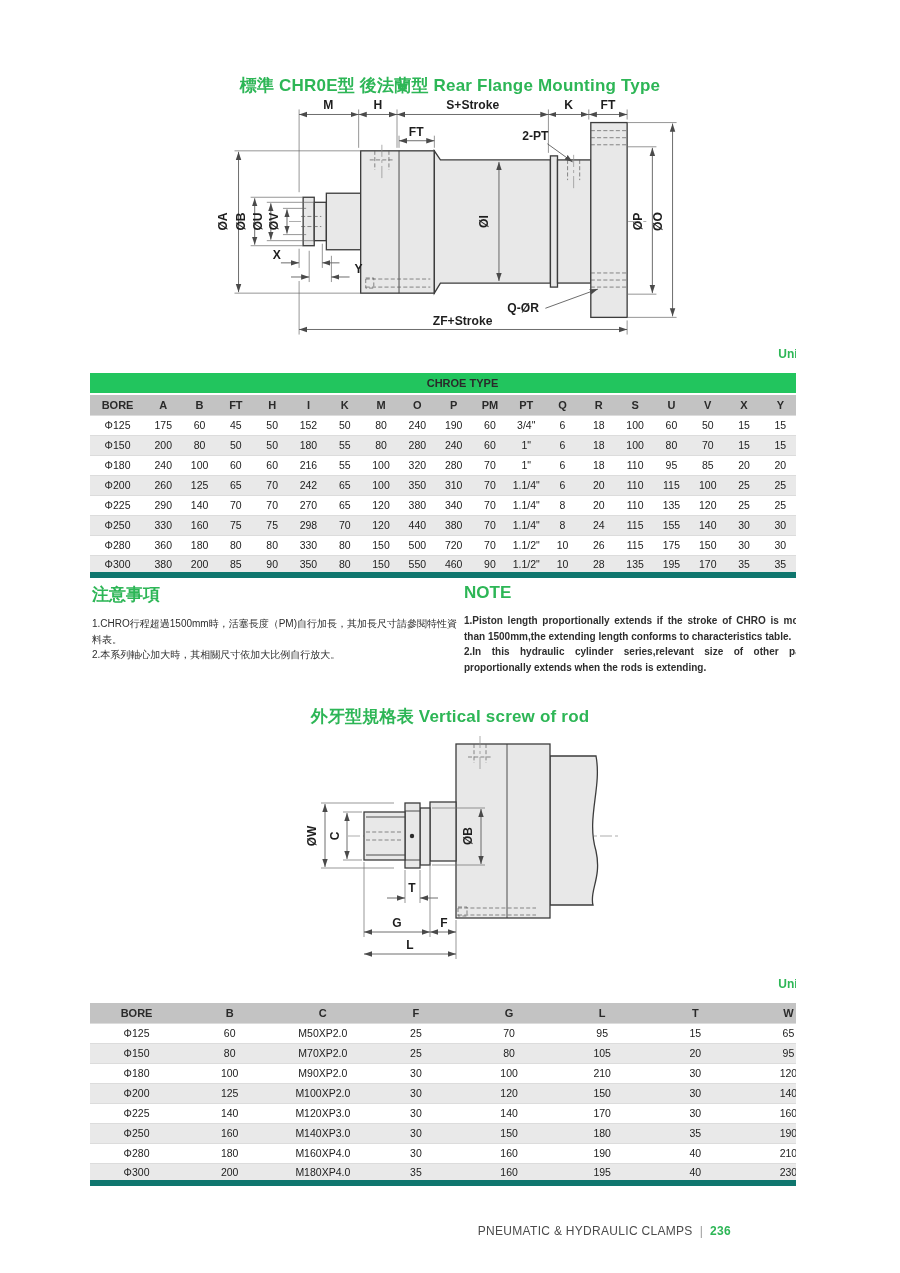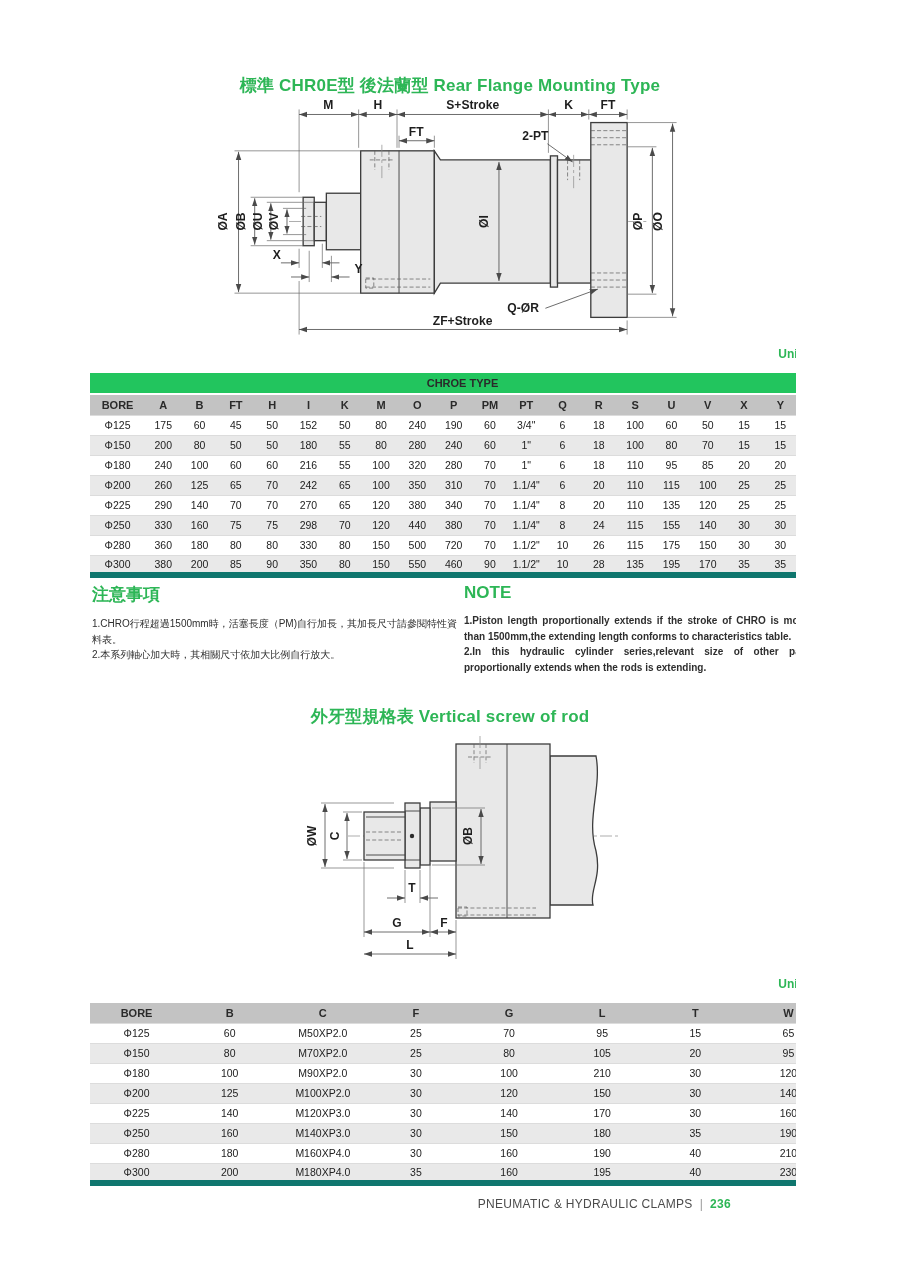--- a/index.html
+++ b/index.html
@@ -47,21 +47,21 @@
   table.data { border-bottom:6px solid #0f766e; }
   #table1 th:first-child, #table1 td:first-child { width:7.4%; }
 
   .note-col { position:absolute; top:583px; }
   #note-zh { left:92px;  width:372px; }
   #note-en { left:464px; width:344px; }
   .note-title { font-size:17px; font-weight:bold; color:#2db656; margin-bottom:10px; }
   .note-line { font-size:10px; color:#2e2e2e; line-height:1.55; }
   #note-en .note-line { text-align:justify;font-weight:bold; }
 
-  .footer { position:absolute; right:65px; top:1197px; font-size:12px; color:#4b4b4b;
+  .footer { position:absolute; right:65px; top:1224px; font-size:12px; color:#4b4b4b;
             letter-spacing:.3px; }
   .footer .sep { margin:0 7px; color:#9a9a9a; }
   .footer .pagenum { color:#2db656; font-weight:bold; }
 </style>
 </head>
 <body>
 
 <div class="page">
 
   <div id="title1" class="sec-title">標準 CHR0E型 後法蘭型 Rear Flange Mounting Type</div>

